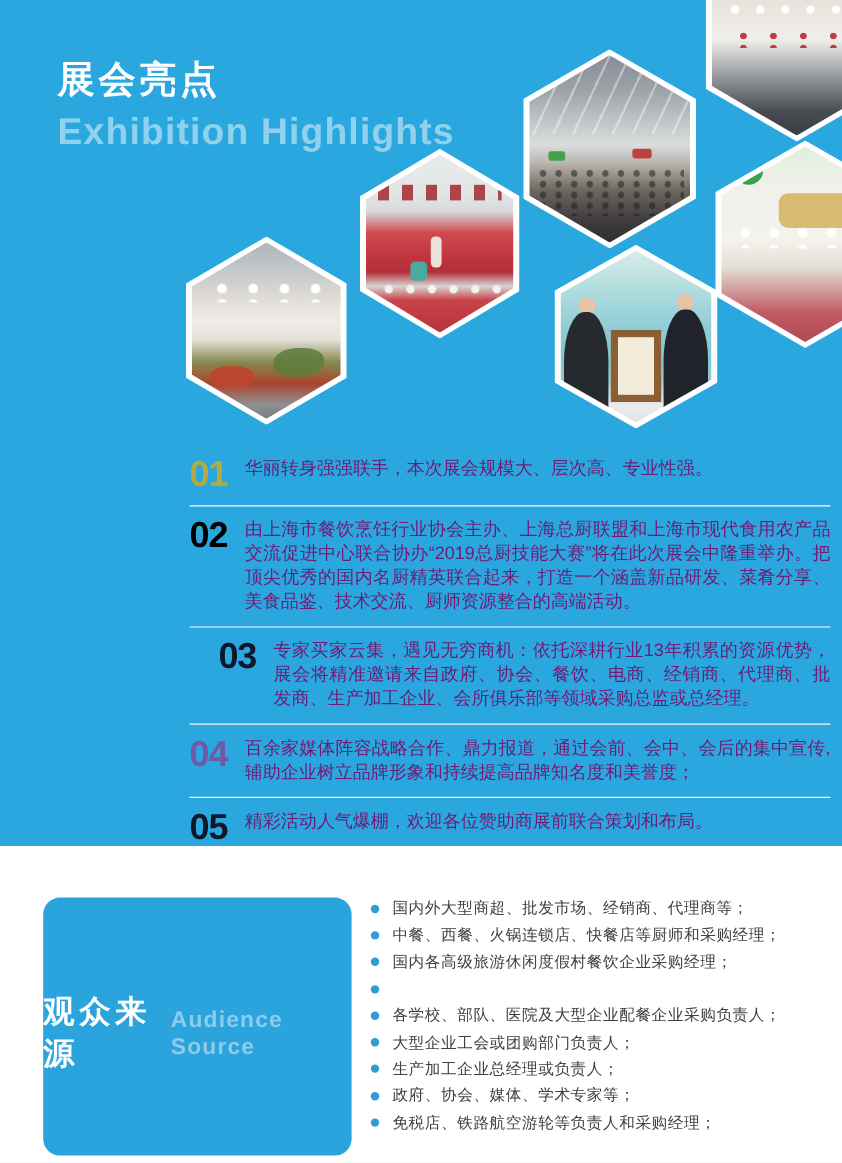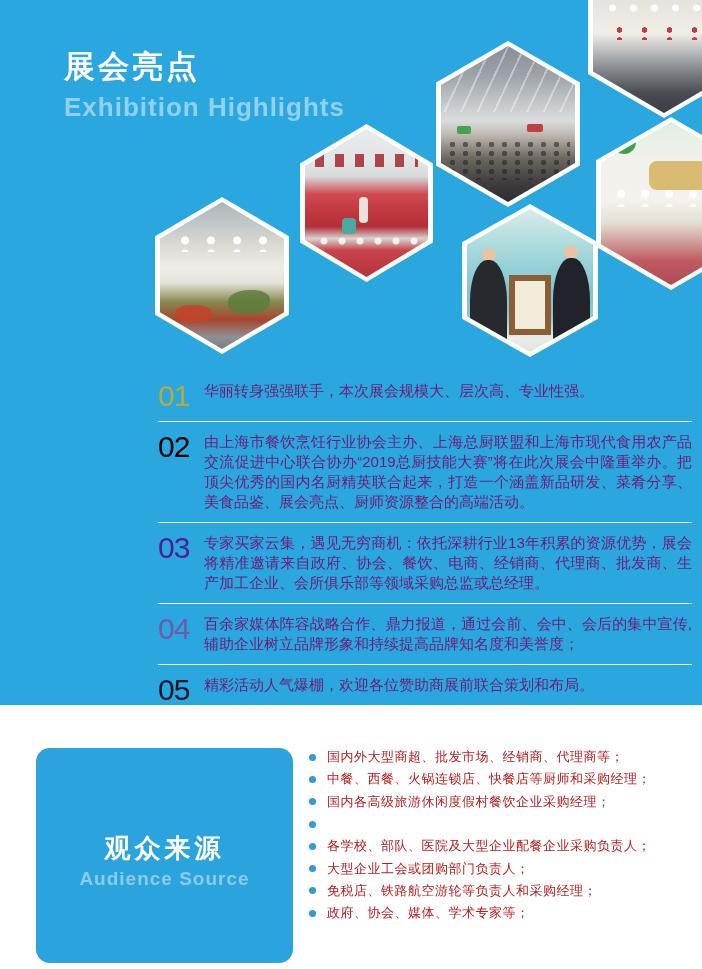--- a/index.html
+++ b/index.html
@@ -6,23 +6,23 @@
   html,body { background:#e8e8e8; }
   .page {
     position:relative; width:702px; height:969px; margin:0 auto;
     background:#ffffff; overflow:hidden;
     font-family:"Liberation Sans","DejaVu Sans",sans-serif;
   }
 
   
   .hero { position:absolute; left:0; top:0; width:702px; height:705px; background:#2BA7DF; overflow:hidden; }
 
-  .hero-title { position:absolute; left:64px; top:46px; }
+  .hero-title { position:absolute; left:48px; top:46px; }
   .hero-title .zh { font-size:31px; font-weight:bold; color:#ffffff; letter-spacing:3px; }
-  .hero-title .en { font-size:26px; font-weight:bold; color:rgba(255,255,255,0.48); letter-spacing:1px; margin-top:4px; }
+  .hero-title .en { font-size:31px; font-weight:bold; color:rgba(255,255,255,0.48); letter-spacing:1px; margin-top:4px; }
 
   
   .hex { position:absolute; clip-path:polygon(50% 0%,100% 25%,100% 75%,50% 100%,0% 75%,0% 25%); background:#ffffff; }
   .hex-photo { position:absolute; inset:5px; clip-path:polygon(50% 0%,100% 25%,100% 75%,50% 100%,0% 75%,0% 25%); overflow:hidden; }
   .hex-photo > div { position:absolute; }
 
   #hex-chefs-competition { left:588px; top:-58px; width:152px; height:176px; }
   #hex-crowd-hall        { left:436px; top:41px;  width:144px; height:166px; }
   #hex-shca-chefs        { left:596px; top:117px; width:150px; height:173px; }
   #hex-red-stage         { left:300px; top:124px; width:133px; height:158px; }
@@ -58,36 +58,36 @@
   .ph-cert { background:linear-gradient(180deg,#d8ecea 0%,#b5dfdf 20%,#96d0d8 40%,#7fc4cf 60%,#8fc9d2 75%,#e9ecea 90%,#dfe3e1 100%); }
   .ph-cert .suit-left  { left:2%;  top:36%; width:30%; height:64%; background:#26292e; border-radius:45% 45% 0 0; }
   .ph-cert .suit-right { right:2%; top:34%; width:30%; height:66%; background:#202329; border-radius:45% 45% 0 0; }
   .ph-cert .face-left  { left:12%;  top:27%; width:14px; height:14px; background:#e8c3a8; border-radius:50%; }
   .ph-cert .face-right { right:12%; top:25%; width:14px; height:14px; background:#e8c3a8; border-radius:50%; }
   .ph-cert .frame { left:33%; top:46%; width:34%; height:42%; background:#f2ecdb; border:6px solid #8b5e35; }
 
   
   .highlights { position:absolute; left:158px; top:376px; width:534px; }
   .hl-item { display:flex; gap:9px; padding:5px 0; }
-  .hl-num { flex:none; width:37px; font-size:30px; line-height:1; font-weight:400; letter-spacing:-1px; }
+  .hl-num { flex:none; width:37px; font-size:30px; line-height:1; font-weight:700; letter-spacing:-1px; }
   .hl-text { font-size:15px; line-height:20px; color:#701a75; text-align:justify; }
   .hl-sep { border-top:1px solid rgba(255,255,255,0.95); margin:5px 0; }
 
   
   .audience { position:absolute; left:0; top:705px; width:702px; height:264px; background:#ffffff; }
   .aud-box {
     position:absolute; left:36px; top:43px; width:257px; height:215px;
     background:#2BA3DC; border-radius:14px;
-    display:flex; flex-direction:column; align-items:center; justify-content:center; padding-top:10px;
+    display:flex; flex-direction:row; align-items:center; justify-content:center; padding-top:10px;
   }
   .aud-box .zh { font-size:26px; font-weight:bold; color:#ffffff; letter-spacing:4px; }
   .aud-box .en { font-size:19px; font-weight:bold; color:rgba(255,255,255,0.45); letter-spacing:1px; margin-top:2px; }
 
   .aud-list { position:absolute; left:309px; top:41px; list-style:none; }
-  .aud-list li { display:flex; align-items:center; height:22.3px; font-size:13px; color:#b91c1c; letter-spacing:0.5px; }
+  .aud-list li { display:flex; align-items:center; height:22.3px; font-size:13px; color:#404040; letter-spacing:0.5px; }
   .aud-dot { flex:none; width:7px; height:7px; border-radius:50%; background:#2E9CD6; margin-right:11px; }
 </style>
 </head>
 <body>
 
 <div class="page">
 
   <div class="hero">
 
     <div class="hero-title">
@@ -150,26 +150,26 @@
     <div class="highlights">
 
       <div class="hl-item">
         <span class="hl-num" style="color: rgb(181, 170, 61);">01</span>
         <div class="hl-text">华丽转身强强联手，本次展会规模大、层次高、专业性强。</div>
       </div>
       <div class="hl-sep"></div>
 
       <div class="hl-item">
         <span class="hl-num" style="color: #000000;">02</span>
-        <div class="hl-text">由上海市餐饮烹饪行业协会主办、上海总厨联盟和上海市现代食用农产品交流促进中心联合协办“2019总厨技能大赛”将在此次展会中隆重举办。把顶尖优秀的国内名厨精英联合起来，打造一个涵盖新品研发、菜肴分享、美食品鉴、展会亮点、厨师资源整合的高端活动。</div>
-      </div>
-      <div class="hl-sep"></div>
-
-      <div class="hl-item">
-        <span class="hl-num" style="color: #4c1d95;">03</span>
+        <div class="hl-text">由上海市餐饮烹饪行业协会主办、上海总厨联盟和上海市现代食用农产品交流促进中心联合协办“2019总厨技能大赛”将在此次展会中隆重举办。把顶尖优秀的国内名厨精英联合起来，打造一个涵盖新品研发、菜肴分享、美食品鉴、技术交流、厨师资源整合的高端活动。</div>
+      </div>
+      <div class="hl-sep"></div>
+
+      <div class="hl-item">
+        <span class="hl-num" style="color: #0f172a; margin-left: 24px;">03</span>
         <div class="hl-text">专家买家云集，遇见无穷商机：依托深耕行业13年积累的资源优势，展会将精准邀请来自政府、协会、餐饮、电商、经销商、代理商、批发商、生产加工企业、会所俱乐部等领域采购总监或总经理。</div>
       </div>
       <div class="hl-sep"></div>
 
       <div class="hl-item">
         <span class="hl-num" style="color: rgb(111, 89, 168);">04</span>
         <div class="hl-text">百余家媒体阵容战略合作、鼎力报道，通过会前、会中、会后的集中宣传,辅助企业树立品牌形象和持续提高品牌知名度和美誉度；</div>
       </div>
       <div class="hl-sep"></div>
 
@@ -207,22 +207,26 @@
       <li>
           <span class="aud-dot"></span>
           <span>各学校、部队、医院及大型企业配餐企业采购负责人；</span>
         </li>
       <li>
           <span class="aud-dot"></span>
           <span>大型企业工会或团购部门负责人；</span>
         </li>
       <li>
           <span class="aud-dot"></span>
+          <span>生产加工企业总经理或负责人；</span>
+        </li>
+      <li>
+          <span class="aud-dot"></span>
+          <span>政府、协会、媒体、学术专家等；</span>
+        </li>
+      <li>
+          <span class="aud-dot"></span>
           <span>免税店、铁路航空游轮等负责人和采购经理；</span>
-        </li>
-      <li>
-          <span class="aud-dot"></span>
-          <span>政府、协会、媒体、学术专家等；</span>
         </li>
     </ul>
 
   </div>
 </div>
 
 </body></html>

